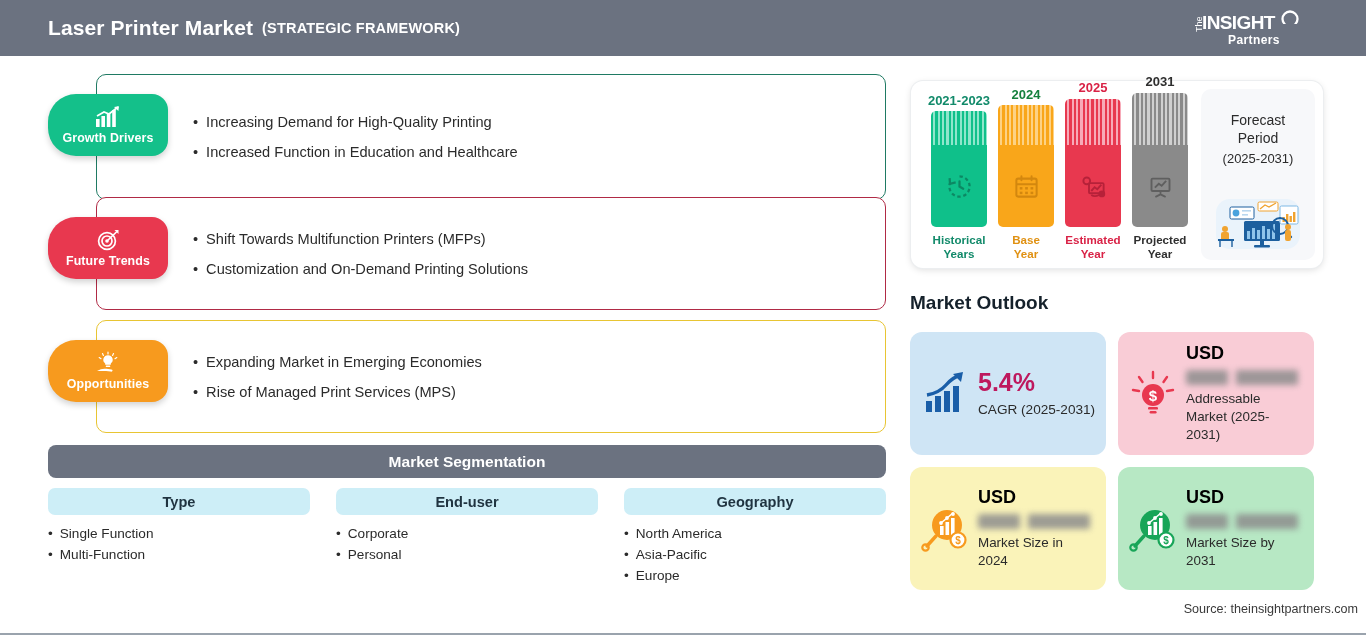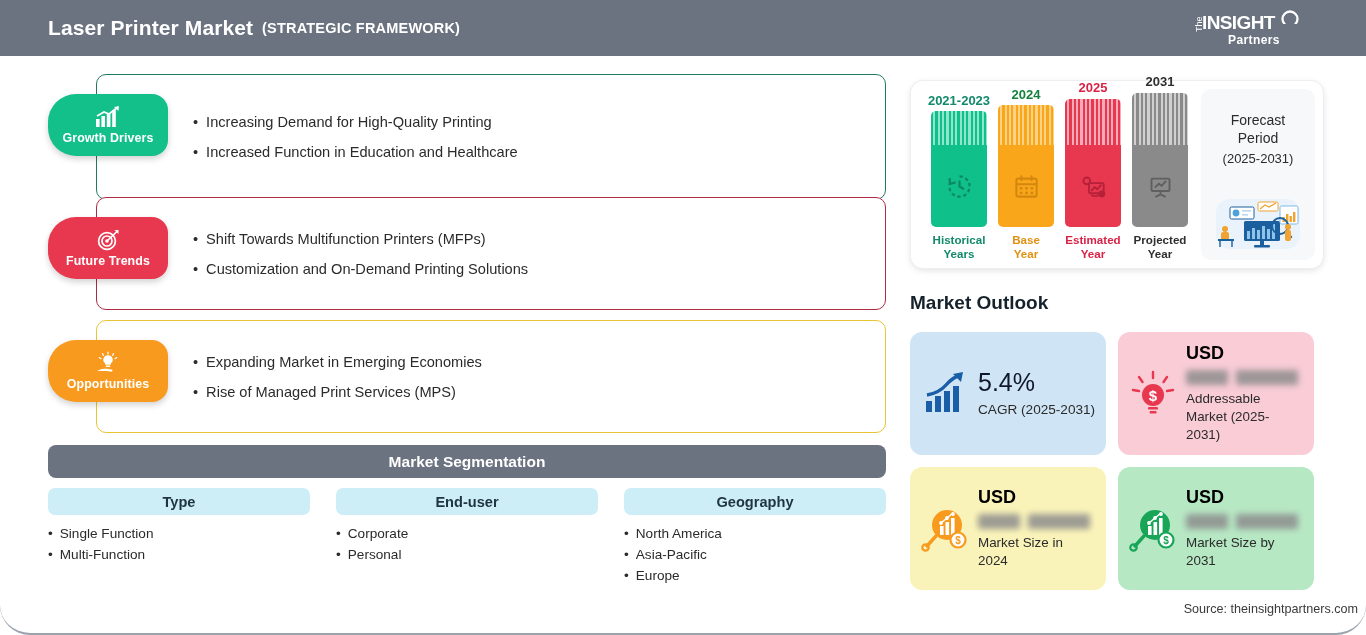--- a/index.html
+++ b/index.html
@@ -3,21 +3,21 @@
 <meta charset="utf-8">
 <style>
   * { box-sizing: border-box; margin: 0; padding: 0; }
   html, body {
     width: 1366px; height: 635px;
     font-family: "Liberation Sans", sans-serif;
     background: #ffffff;
     overflow: hidden;
   }
   .page { position: relative; width: 1366px; height: 635px; background:#fff;
-          border-bottom: 2px solid #9aa3ad; border-radius: 30px; }
+          border-bottom: 2px solid #9aa3ad; }
 
   
   .header {
     position: absolute; left: 0; top: 0; width: 1366px; height: 56px;
     background: #6b7280; display: flex; align-items: center;
   }
   .header-title-wrap { position:absolute; left:48px; top:0; height:56px;
                        display:flex; align-items:center; gap:9px; }
   .header-title { color:#fff; font-size:21px; font-weight:bold; letter-spacing:.1px; }
   .header-sub { color:#fff; font-size:14.5px; font-weight:bold; letter-spacing:.2px; }
@@ -92,21 +92,21 @@
   .card.pink  { background:#f9ccd6; }
   .card.yellow{ background:#faf3b9; }
   .card.green { background:#b7e8c4; }
   .card-ico { width:50px; height:50px; flex:0 0 50px; margin-left:10px; }
   .card-body { margin-left:8px; }
   .card-usd { font-size:18px; font-weight:bold; color:#000000; }
   .card-blur { width:122px; height:15px; margin:6px 0 5px 0;
                background: linear-gradient(90deg,#8d8d8d 0 42px, transparent 42px 50px, #8d8d8d 50px 112px, transparent 112px);
                filter: blur(3.2px); border-radius:3px; opacity:.85; }
   .card-label { font-size:13.4px; color:#2b2b2b; line-height:1.36; max-width:106px; }
-  .big-pct { font-size:25px; font-weight:normal; color:#0f172a; line-height:1; }
+  .big-pct { font-size:25px; font-weight:bold; color:#be185d; line-height:1; }
   .big-sub { font-size:13.6px; color:#2b2b2b; margin-top:7px; }
   .source { position:absolute; right:8px; top:546px; font-size:12.6px; color:#3a3a3a; }
 </style>
 </head>
 <body>
 
 <div class="page">
 
   <div class="header">
     <div class="header-title-wrap">

